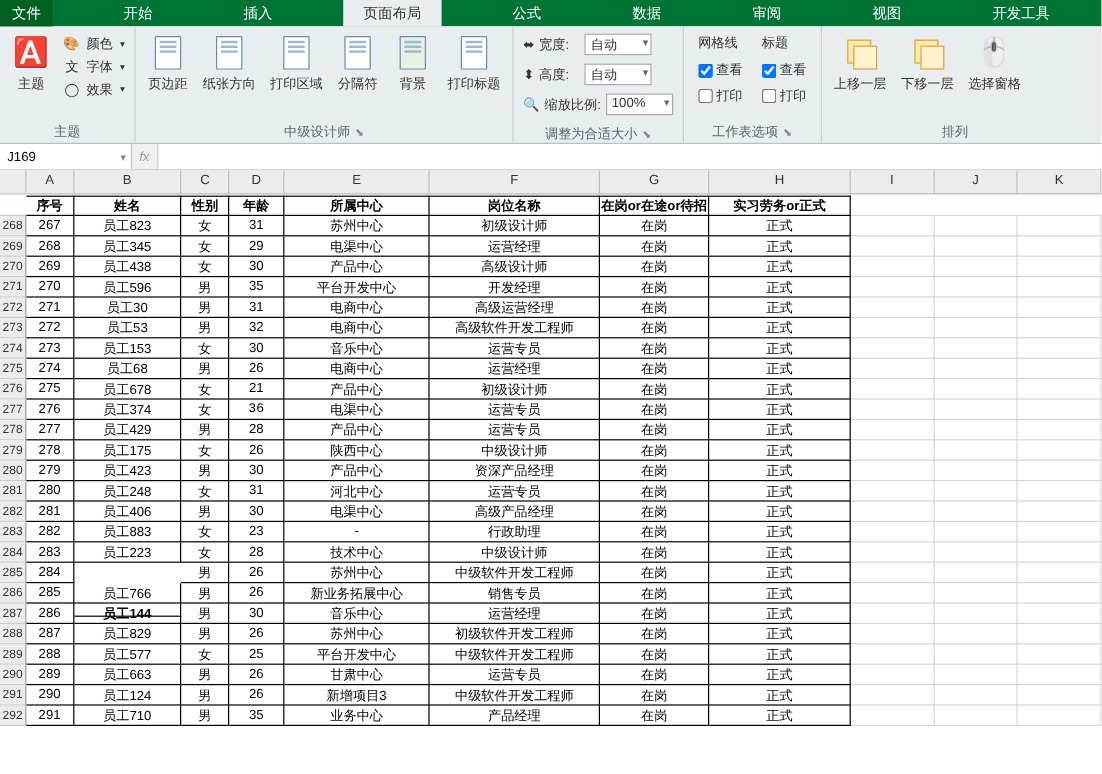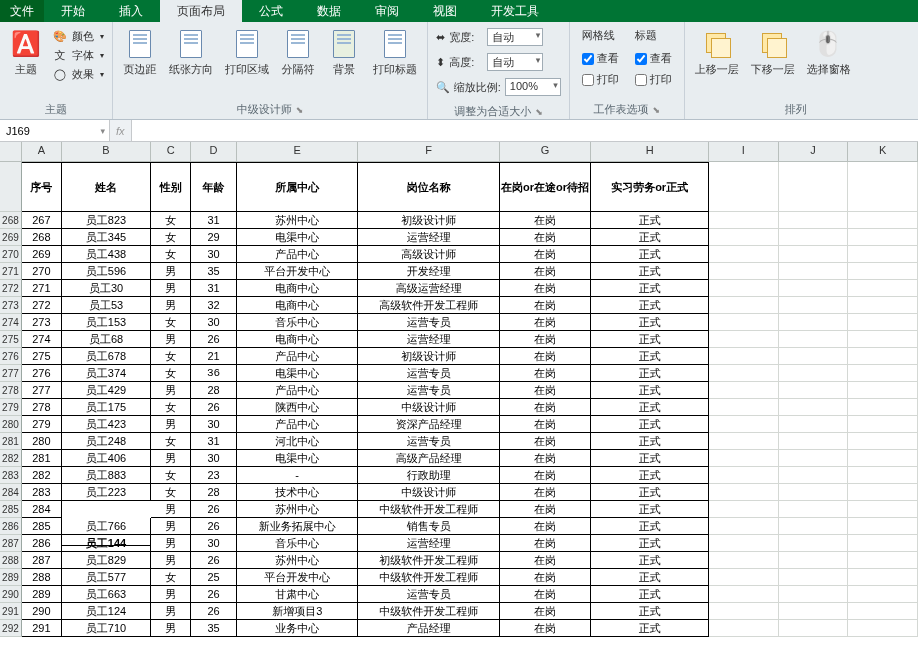--- a/index.html
+++ b/index.html
@@ -1,21 +1,21 @@
 <!DOCTYPE html>
 <html><head>
   <meta charset="utf-8">
   <style>
     * { margin: 0; padding: 0; box-sizing: border-box; font-family: "Microsoft YaHei", SimSun, sans-serif; }
     body { background: #fff; font-size: 11px; overflow: hidden; }
     
     
     .tabs { background: #007434; display: flex; height: 22px; align-items: stretch; }
     .tab-file { background: #006020; color: #fff; padding: 3px 10px; font-size: 12px; display: flex; align-items: center; }
-    .tab { color: #fff; padding: 3px 17px; font-size: 12px; display: flex; align-items: center; cursor: pointer; }
+    .tab { color: #fff; padding: 3px 17px; font-size: 12px; display: flex; align-items: center; cursor: pointer; margin-left: 42px; }
     .tab.active { background: #e8edf0; color: #333; }
     
     
     .ribbon { background: #e8edf0; border-bottom: 1px solid #b5c0c9; display: flex; height: 98px; }
     .group { border-right: 1px solid #c8d0d8; display: flex; flex-direction: column; padding: 4px 6px 0; position: relative; }
     .group-label { text-align: center; font-size: 11px; color: #5a6770; padding: 2px 0; margin-top: auto; }
     .group-label.with-arrow::after { content: '⬊'; font-size: 9px; margin-left: 4px; color: #888; }
     .group-body { display: flex; gap: 4px; flex: 1; align-items: flex-start; }
     
     .vbtn { display: flex; flex-direction: column; align-items: center; gap: 2px; padding: 2px 4px; cursor: pointer; min-width: 42px; }
@@ -48,21 +48,21 @@
     .sheet { position: relative; }
     .colheads { display: flex; background: #e9edee; border-bottom: 1px solid #b8bfbc; }
     .rowhead-corner { width: 22px; background: #e9edee; border-right: 1px solid #b8bfbc; height: 19px; }
     .colhead { border-right: 1px solid #b8bfbc; text-align: center; font-size: 11px; color: #333; padding: 2px 0; height: 19px; }
     
     .rows { }
     .row { display: flex; height: 17px; }
     .rowhead { width: 22px; background: #e9edee; border-right: 1px solid #9ba7a2; border-bottom: 1px solid #c8cfcb; text-align: center; font-size: 10px; color: #333; display: flex; align-items: center; justify-content: center; }
     .cell { border-right: 1px solid #d4d8d4; border-bottom: 1px solid #d4d8d4; font-size: 11px; color: #000; display: flex; align-items: center; justify-content: center; overflow: hidden; white-space: nowrap; }
     .cell.hdr { font-weight: bold; border-right: 1px solid #000; border-bottom: 1px solid #000; border-top: 1px solid #000; }
-    .row.hdr-row { height: 50px; }
+    .row.hdr-row { height: 18px; align-items: flex-end; }
     .row.data .cell.bordered { border-right: 1px solid #000; border-bottom: 1px solid #000; }
     .row.hdr-row .cell:first-of-type { border-left: 1px solid #000; }
     .row.data .cell.bordered:first-of-type { border-left: 1px solid #000; }
     
     
     .ic-page { width: 22px; height: 28px; border: 1px solid #6a8aaf; background: #fff; border-radius: 1px; position: relative; }
     .ic-page::before { content: ''; position: absolute; top: 3px; left: 3px; right: 3px; height: 2px; background: #9bb8d6; box-shadow: 0 4px 0 #9bb8d6, 0 8px 0 #9bb8d6; }
     .ic-layer { position: relative; width: 26px; height: 26px; }
     .ic-layer::before, .ic-layer::after { content: ''; position: absolute; width: 18px; height: 18px; border: 1px solid #d4a43a; background: #ffe9a8; }
     .ic-layer::before { top: 2px; left: 2px; }

